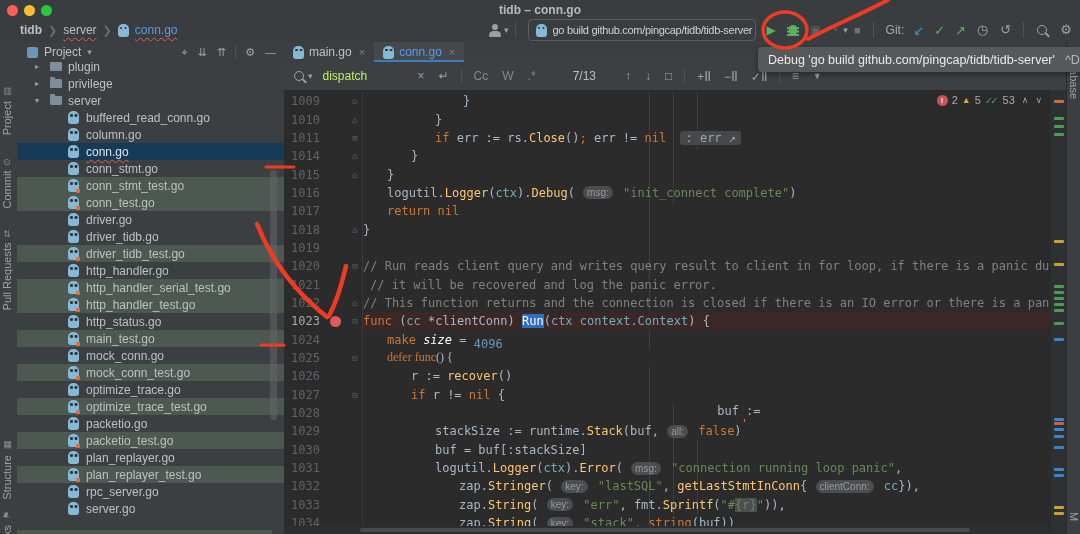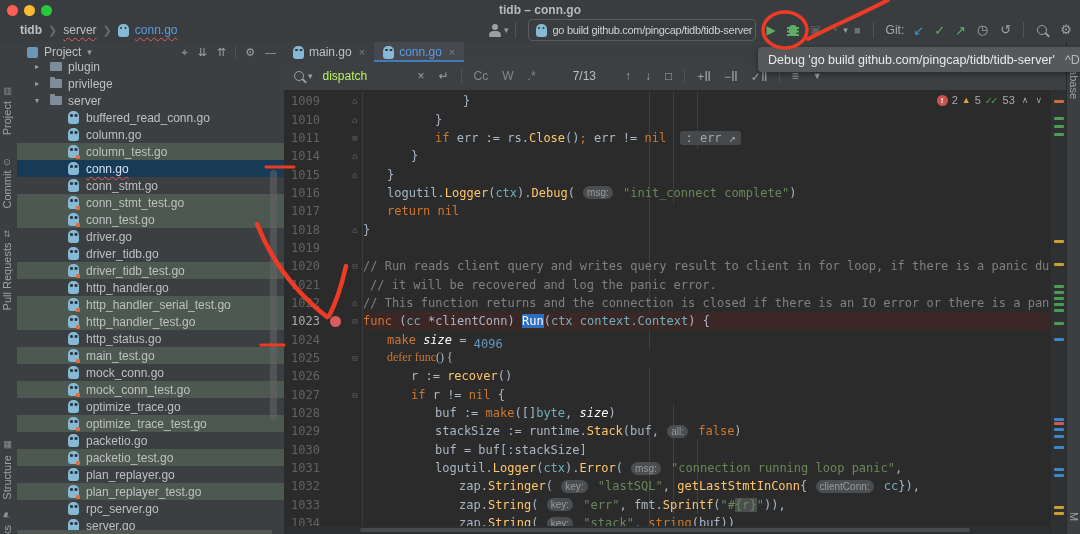--- a/index.html
+++ b/index.html
@@ -249,24 +249,20 @@
         <span>server</span>
       </div>
       <div class="tree-row">
         <span class="gopher"></span>
         <span class="">buffered_read_conn.go</span>
       </div>
       <div class="tree-row">
         <span class="gopher"></span>
         <span class="">column.go</span>
       </div>
-      <div class="tree-row test">
-        <span class="gopher testfile"></span>
-        <span class="">column_test.go</span>
-      </div>
       <div class="tree-row selected">
         <span class="gopher"></span>
         <span class="wavy">conn.go</span>
       </div>
       <div class="tree-row">
         <span class="gopher"></span>
         <span class="">conn_stmt.go</span>
       </div>
       <div class="tree-row test">
         <span class="gopher testfile"></span>
@@ -394,21 +390,21 @@
       <div class="code-row"><span class="lnum">1018</span><span class="bpcol"></span><span class="gcol">⌂</span><span class="ctext" style="padding-left: 0px;"><span class="tk-d">}</span></span></div>
       <div class="code-row"><span class="lnum">1019</span><span class="bpcol"></span><span class="gcol"></span><span class="ctext" style="padding-left: 0px;"></span></div>
       <div class="code-row"><span class="lnum">1020</span><span class="bpcol"></span><span class="gcol">⊟</span><span class="ctext" style="padding-left: 0px;"><span class="tk-c">// Run reads client query and writes query result to client in for loop, if there is a panic during query h</span></span></div>
       <div class="code-row"><span class="lnum">1021</span><span class="bpcol"></span><span class="gcol"></span><span class="ctext" style="padding-left: 7px;"><span class="tk-c">// it will be recovered and log the panic error.</span></span></div>
       <div class="code-row"><span class="lnum">1022</span><span class="bpcol"></span><span class="gcol">⌂</span><span class="ctext" style="padding-left: 0px;"><span class="tk-c">// This function returns and the connection is closed if there is an IO error or there is a panic.</span></span></div>
       <div class="code-row current"><span class="lnum cur">1023</span><span class="bpcol"><span class="bpdot"></span></span><span class="gcol">⊟</span><span class="ctext" style="padding-left: 0px;"><span class="tk-k">func </span><span class="tk-d">(</span><span class="tk-b">cc </span><span class="tk-d">*clientConn</span><span class="tk-d">) </span><span class="tk-sc">Run</span><span class="tk-d">(</span><span class="tk-b">ctx </span><span class="tk-b">context.Context</span><span class="tk-d">) {</span></span></div>
       <div class="code-row"><span class="lnum">1024</span><span class="bpcol"></span><span class="gcol"></span><span class="ctext" style="padding-left: 24px;"><span class="tk-k">make </span><span class="tk-p">size</span><span class="tk-d"> = </span><span class="tk-n">4096</span></span></div>
       <div class="code-row"><span class="lnum">1025</span><span class="bpcol"></span><span class="gcol">⊟</span><span class="ctext" style="padding-left: 24px; font-family: Liberation Serif, serif;"><span class="tk-k">defer func</span><span class="tk-d">() {</span></span></div>
       <div class="code-row"><span class="lnum">1026</span><span class="bpcol"></span><span class="gcol"></span><span class="ctext" style="padding-left: 48px;"><span class="tk-d">r := </span><span class="tk-f">recover</span><span class="tk-d">()</span></span></div>
       <div class="code-row"><span class="lnum">1027</span><span class="bpcol"></span><span class="gcol">⊟</span><span class="ctext" style="padding-left: 48px;"><span class="tk-k">if </span><span class="tk-d">r != </span><span class="tk-k">nil</span><span class="tk-d"> {</span></span></div>
-      <div class="code-row"><span class="lnum">1028</span><span class="bpcol"></span><span class="gcol"></span><span class="ctext" style="padding-left: 72px;"><span class="tk-d">buf := </span><span class="tk-k">make</span><span class="tk-d">([]</span><span class="tk-b">byte</span><span class="tk-d">, </span><span class="tk-p">size</span><span class="tk-d">)</span></span></div>
+      <div class="code-row"><span class="lnum">1028</span><span class="bpcol"></span><span class="gcol"></span><span class="ctext" style="padding-left: 72px; flex-direction: column;"><span class="tk-d">buf := </span><span class="tk-k">make</span><span class="tk-d">([]</span><span class="tk-b">byte</span><span class="tk-d">, </span><span class="tk-p">size</span><span class="tk-d">)</span></span></div>
       <div class="code-row"><span class="lnum">1029</span><span class="bpcol"></span><span class="gcol"></span><span class="ctext" style="padding-left: 72px;"><span class="tk-d">stackSize := runtime.</span><span class="tk-f">Stack</span><span class="tk-d">(buf, </span><span class="tk-h">all:</span><span class="tk-d"> </span><span class="tk-k">false</span><span class="tk-d">)</span></span></div>
       <div class="code-row"><span class="lnum">1030</span><span class="bpcol"></span><span class="gcol"></span><span class="ctext" style="padding-left: 72px;"><span class="tk-d">buf = buf[:stackSize]</span></span></div>
       <div class="code-row"><span class="lnum">1031</span><span class="bpcol"></span><span class="gcol"></span><span class="ctext" style="padding-left: 72px;"><span class="tk-d">logutil.</span><span class="tk-f">Logger</span><span class="tk-d">(</span><span class="tk-b">ctx</span><span class="tk-d">).</span><span class="tk-f">Error</span><span class="tk-d">( </span><span class="tk-h">msg:</span><span class="tk-d"> </span><span class="tk-s">"connection running loop panic"</span><span class="tk-d">,</span></span></div>
       <div class="code-row"><span class="lnum">1032</span><span class="bpcol"></span><span class="gcol"></span><span class="ctext" style="padding-left: 96px;"><span class="tk-d">zap.</span><span class="tk-f">Stringer</span><span class="tk-d">( </span><span class="tk-h">key:</span><span class="tk-d"> </span><span class="tk-s">"lastSQL"</span><span class="tk-d">, </span><span class="tk-f">getLastStmtInConn</span><span class="tk-d">{ </span><span class="tk-h">clientConn:</span><span class="tk-d"> </span><span class="tk-b">cc</span><span class="tk-d">}),</span></span></div>
       <div class="code-row"><span class="lnum">1033</span><span class="bpcol"></span><span class="gcol"></span><span class="ctext" style="padding-left: 96px;"><span class="tk-d">zap.</span><span class="tk-f">String</span><span class="tk-d">( </span><span class="tk-h">key:</span><span class="tk-d"> </span><span class="tk-s">"err"</span><span class="tk-d">, </span><span class="tk-d">fmt.</span><span class="tk-f">Sprintf</span><span class="tk-d">(</span><span class="tk-s">"#</span><span class="tk-sx">{r}</span><span class="tk-s">"</span><span class="tk-d">)),</span></span></div>
       <div class="code-row"><span class="lnum">1034</span><span class="bpcol"></span><span class="gcol"></span><span class="ctext" style="padding-left: 96px;"><span class="tk-d">zap.</span><span class="tk-f">String</span><span class="tk-d">( </span><span class="tk-h">key:</span><span class="tk-d"> </span><span class="tk-s">"stack"</span><span class="tk-d">, </span><span class="tk-k">string</span><span class="tk-d">(buf))</span></span></div>
     </div>
   <div class="inspections">
     <span class="insp-err">!</span>
     <span>2</span>

